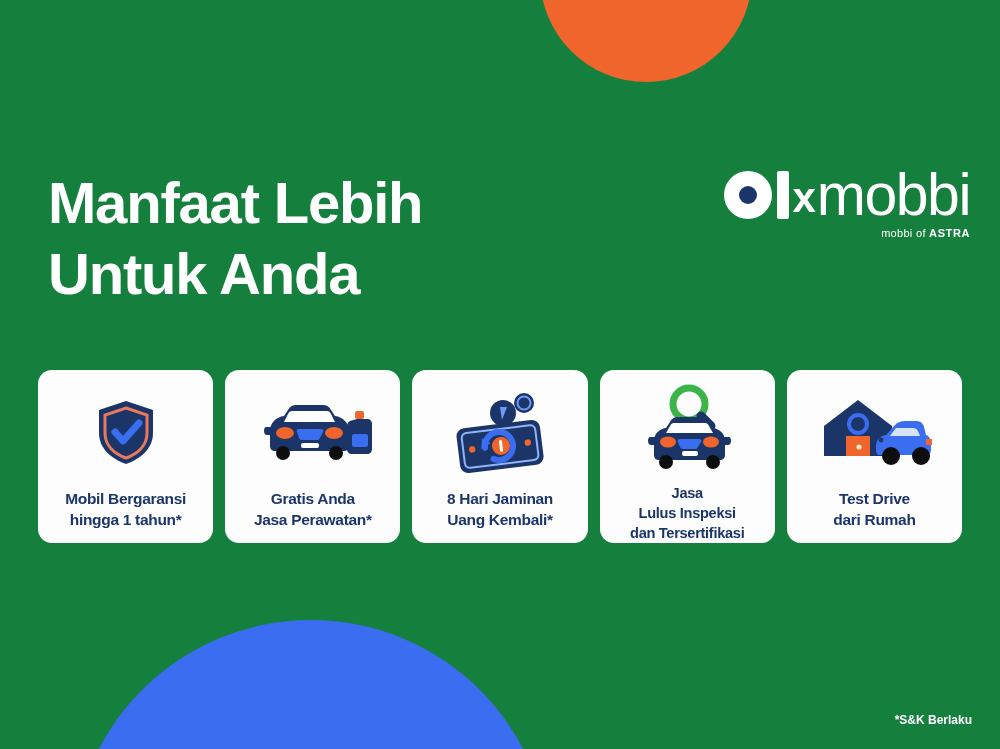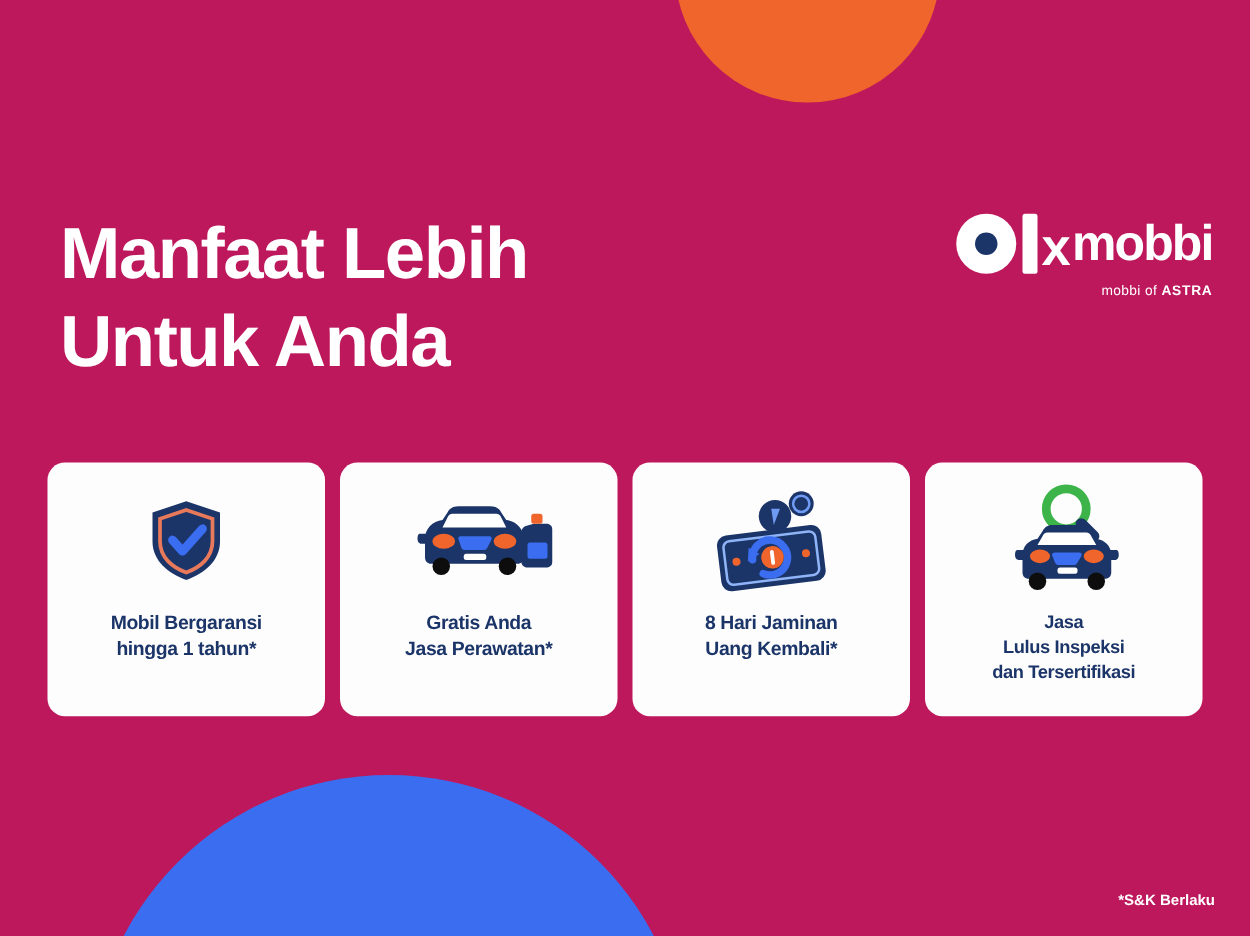--- a/index.html
+++ b/index.html
@@ -5,21 +5,21 @@
   html, body {
     margin: 0;
     padding: 0;
     background: #0f1c35;
   }
   .stage {
     position: relative;
     width: 1000px;
     height: 749px;
     overflow: hidden;
-    background: #be185d;
+    background: #15803d;
     font-family: "Liberation Sans", sans-serif;
   }
   
   .circle-orange {
     position: absolute;
     left: 540px;
     top: -130px;
     width: 212px;
     height: 212px;
     border-radius: 50%;
@@ -88,40 +88,40 @@
   .logo-x {
     color: #ffffff;
     font-size: 42px;
     font-weight: bold;
     line-height: 1;
     margin-left: 3px;
     margin-top: 6px;
   }
   .logo-mobbi {
     color: #ffffff;
-    font-size: 40px;
-    font-weight: bold;
+    font-size: 59px;
+    font-weight: normal;
     line-height: 1;
     letter-spacing: -1.5px;
     margin-left: 1px;
   }
   .logo-sub {
     color: #ffffff;
     font-size: 11px;
     margin-top: 7px;
     letter-spacing: 0.3px;
   }
   .logo-sub b { letter-spacing: 0.6px; }
   
   .card-row {
     position: absolute;
     left: 38px;
     top: 370px;
     width: 924px;
-    height: 203px;
+    height: 173px;
     display: flex;
     gap: 12px;
   }
   .card {
     flex: 1 1 0;
     background: #fdfdfd;
     border-radius: 14px;
     display: flex;
     flex-direction: column;
     align-items: center;
@@ -264,18 +264,38 @@
           <rect x="45" y="72" width="16" height="5" rx="2" fill="#ffffff"></rect>
           <circle cx="29" cy="83" r="7" fill="#0d0d0d"></circle>
           <circle cx="76" cy="83" r="7" fill="#0d0d0d"></circle>
         </svg>
       </div>
       <div class="card-label small">Jasa
 Lulus Inspeksi
 dan Tersertifikasi</div>
     </div>
 
+    <div class="card">
+      <div class="card-icon">
+        <svg width="116" height="76" viewBox="0 0 116 76">
+
+          <path d="M8 32 L42 6 L76 32 L76 62 L8 62 Z" fill="#1c3569"></path>
+          <circle cx="42" cy="30" r="9" fill="none" stroke="#3a6df0" stroke-width="4"></circle>
+          <rect x="30" y="42" width="24" height="20" fill="#f0652b"></rect>
+          <circle cx="43" cy="53" r="2.6" fill="#ffe9c9"></circle>
+
+          <path d="M60 52 C60 46 64 42 70 41 L79 31 C82 28 85 27 89 27 L100 27 C104 27 107 29 108 33 L110 41 C113 42 115 45 115 49 L115 56 C115 59 113 61 110 61 L64 61 C61 61 60 59 60 56 Z" fill="#3a6df0"></path>
+          <path d="M80 34 L97 34 C99 34 101 35 102 37 L104 42 L74 42 Z" fill="#d7e3fb"></path>
+          <circle cx="75" cy="62" r="9" fill="#0d0d0d"></circle>
+          <circle cx="105" cy="62" r="9" fill="#0d0d0d"></circle>
+          <circle cx="65" cy="46" r="2.4" fill="#1c3569"></circle>
+          <path d="M110 45 L116 45 L116 51 L110 51 Z" fill="#f0652b"></path>
+        </svg>
+      </div>
+      <div class="card-label">Test Drive
+dari Rumah</div>
+    </div>
 
   </div>
 
   <div class="footnote">*S&amp;K Berlaku</div>
 
 </div>
 
 </body></html>

